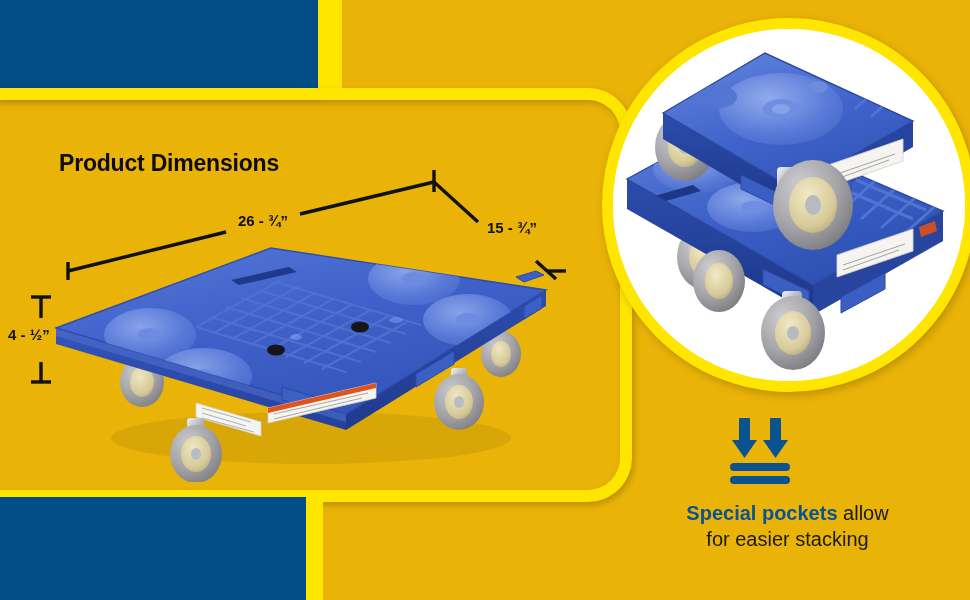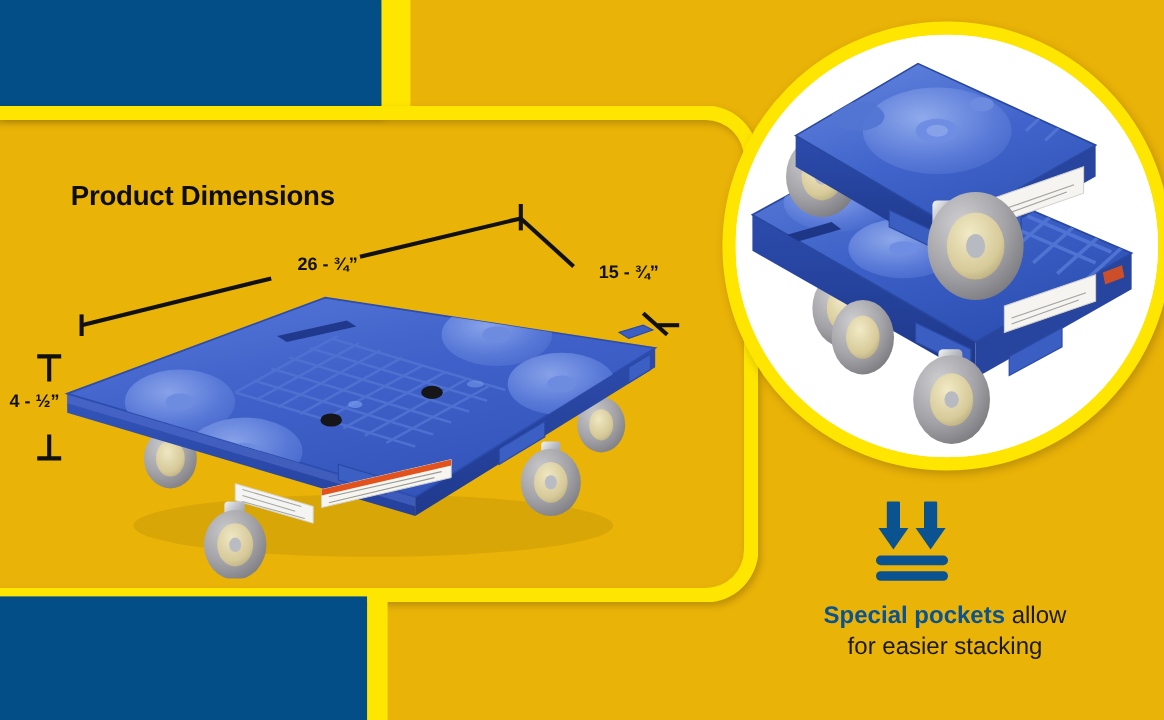--- a/index.html
+++ b/index.html
@@ -79,22 +79,22 @@
     color: #0d0d0d;
     letter-spacing: -0.2px;
   }
   .dim-label {
     position: absolute;
     font-size: 15px;
     font-weight: bold;
     color: #111111;
     white-space: nowrap;
   }
-  .dim-length { left: 248px; top: 212px; }
-  .dim-width  { left: 487px; top: 219px; margin-left: 12px; }
+  .dim-length { left: 238px; top: 212px; }
+  .dim-width  { left: 487px; top: 219px; }
   .dim-height { left: 8px;  top: 326px; }
 
   
   .caption {
     position: absolute;
     left: 610px; top: 500px;
     width: 355px;
     text-align: center;
     font-size: 20px;
     color: #1a1a1a;

